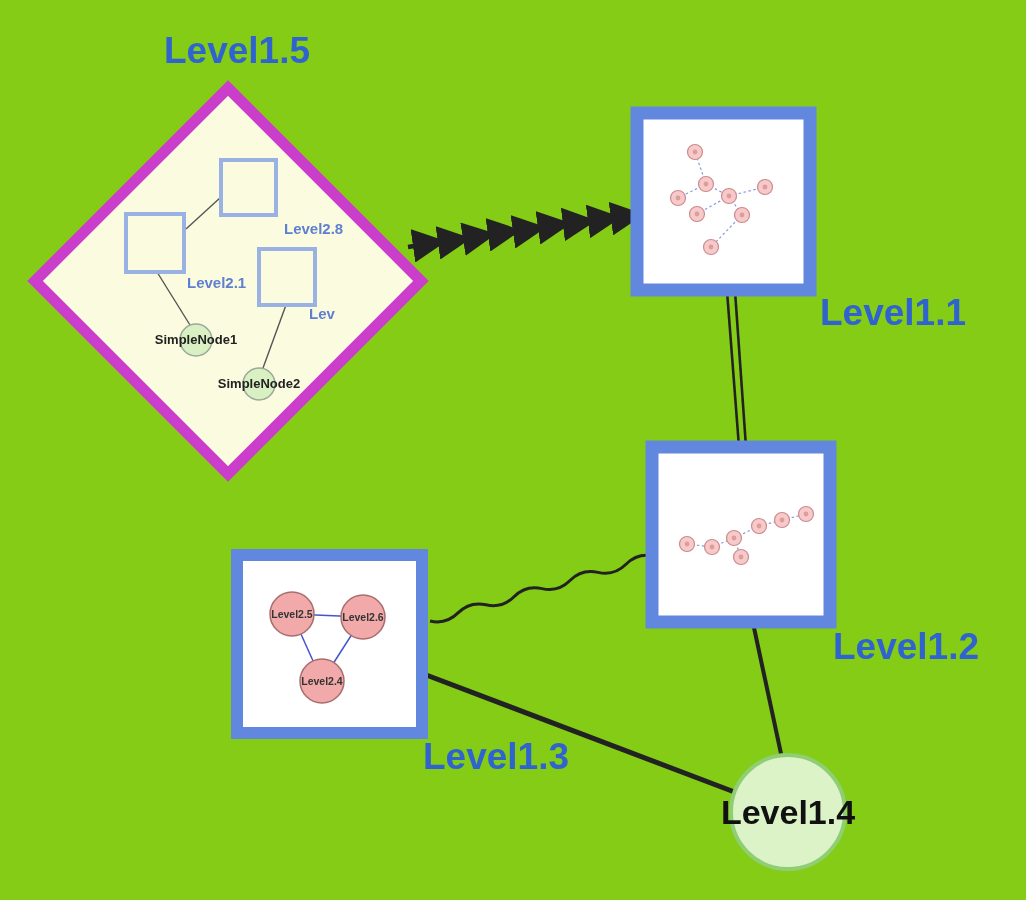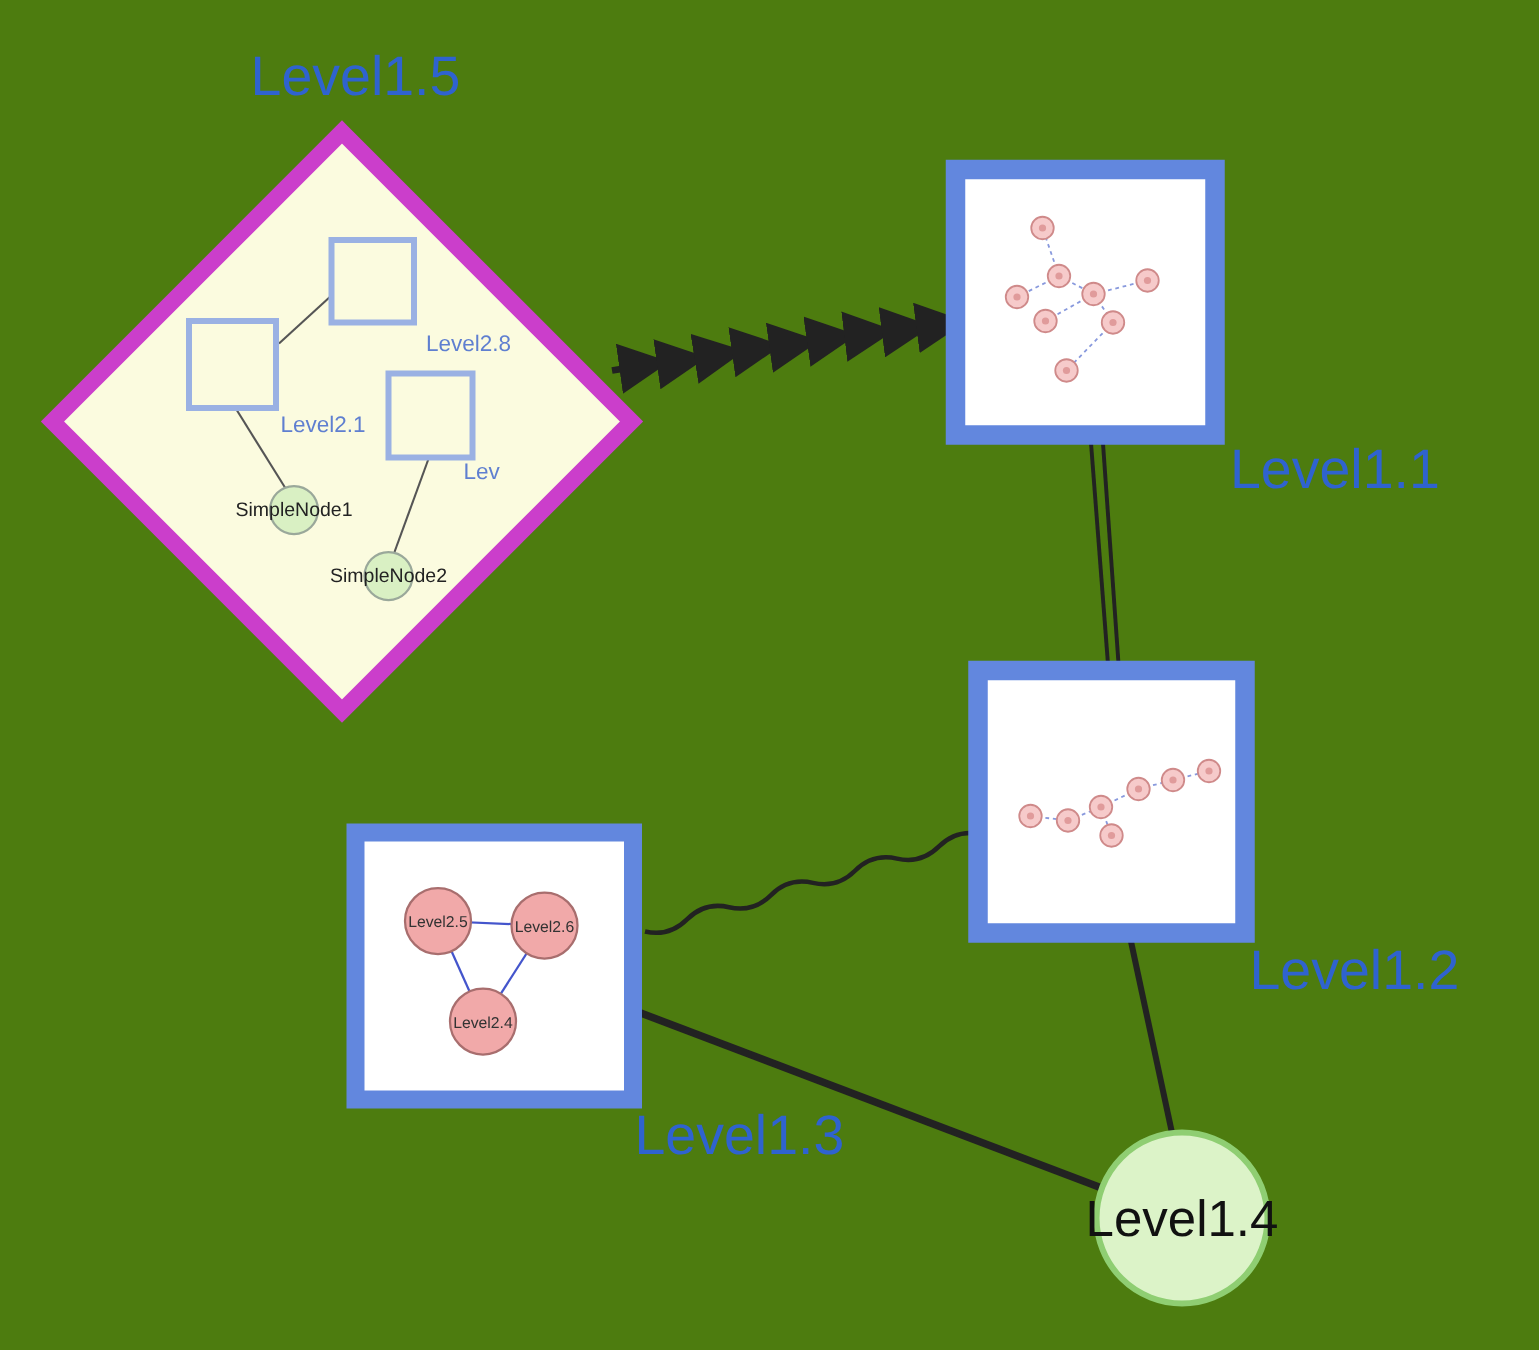--- a/index.html
+++ b/index.html
@@ -5,22 +5,23 @@
   html, body {
     margin: 0;
     padding: 0;
     background: #ffffff;
     font-family: "Liberation Sans", sans-serif;
   }
   .canvas {
     position: relative;
     width: 1026px;
     height: 900px;
-    background: #4d7c0f;
+    background: #84cc16;
     overflow: hidden;
+    font-weight: bold;
   }
   svg { display: block; }
   text { font-family: "Liberation Sans", sans-serif; }
   .big-label { font-size: 37px; fill: #2f63cf; }
   .big-label-dark { font-size: 34px; fill: #111111; }
   .inner-label-blue { font-size: 15px; fill: #5f7fd0; }
   .inner-label-black { font-size: 13px; fill: #222222; }
   .tiny-label { font-size: 10.5px; fill: #333333; }
   .mini-edge { stroke: #8899dd; stroke-width: 1.2; stroke-dasharray: 2.5 2.5; fill: none; }
   .mini-node { fill: #f6caca; stroke: #cf8a8a; stroke-width: 1.2; }

